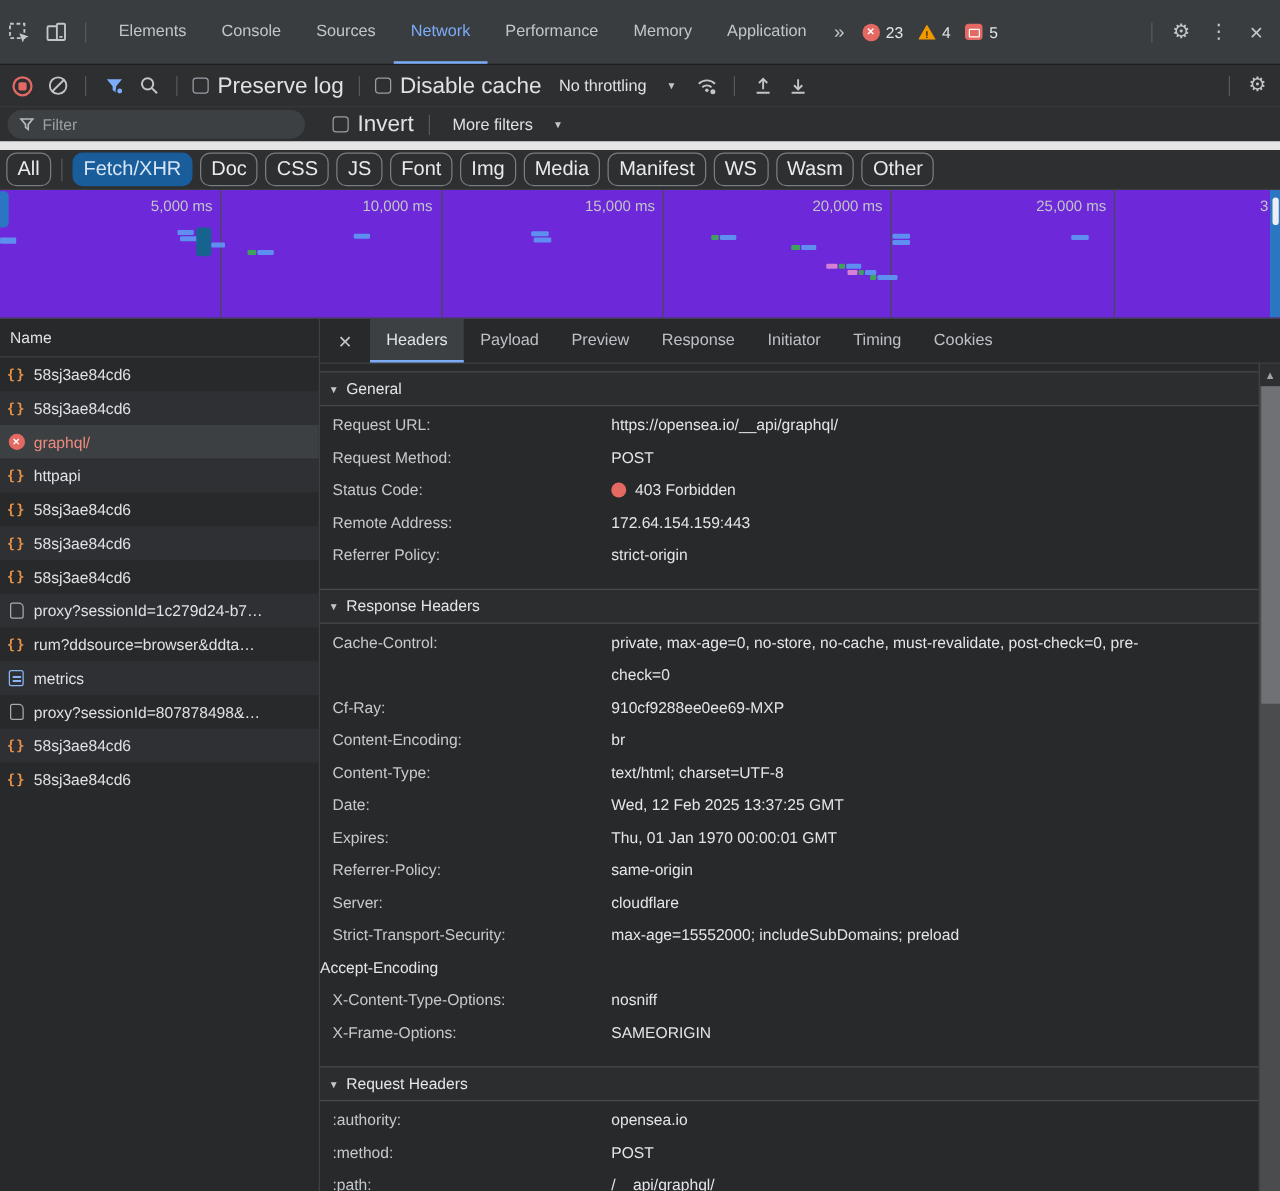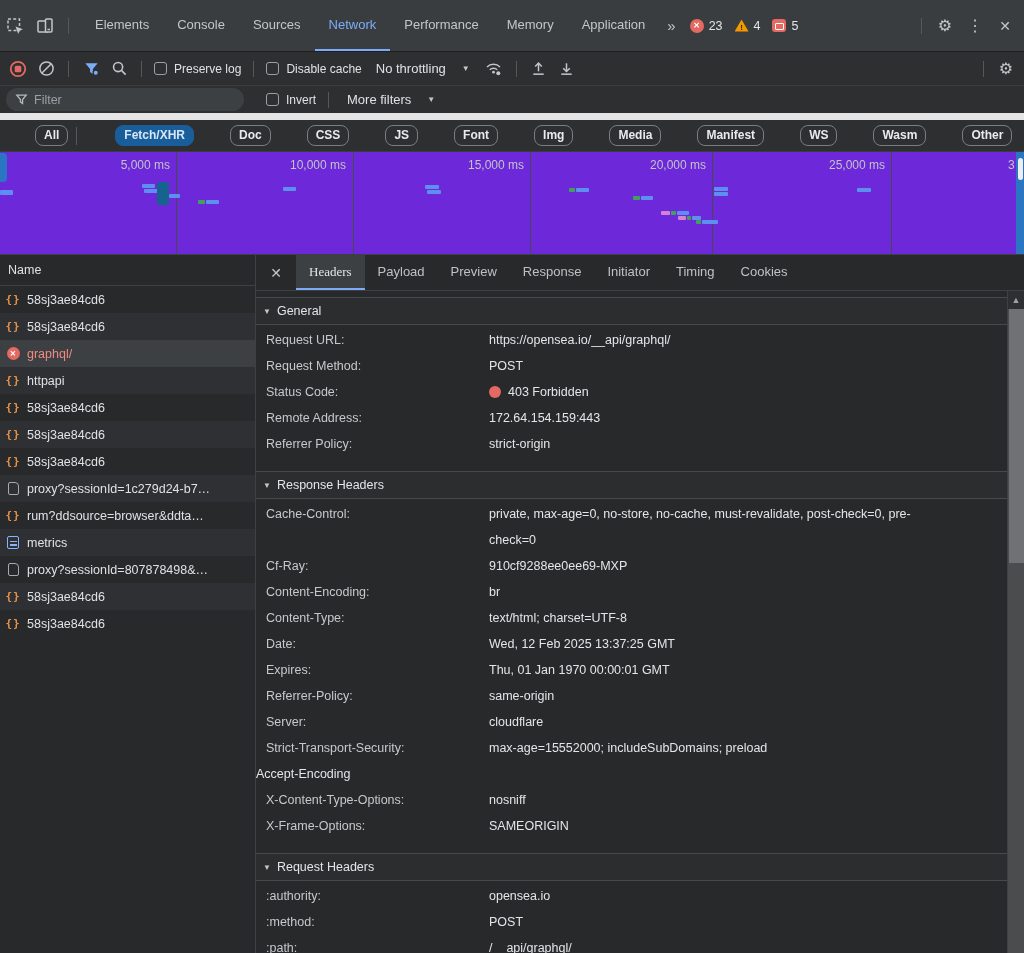--- a/index.html
+++ b/index.html
@@ -27,35 +27,35 @@
   .iss-ico { width:14px; height:13px; background:#e46962; border-radius:3px; position:relative; }
   .iss-ico::after { content:""; position:absolute; left:3px; top:3.5px; width:7px; height:5px; border:1.5px solid #fff; border-radius:1px; }
   .right-icons { margin-left:auto; display:flex; align-items:center; padding-right:4px; }
   .glyph { font-size:16px; line-height:1; }
 
   
   .nettoolbar { height:34px; background:#2d2f31; border-bottom:1px solid #3a3c3e; display:flex; align-items:center; padding:0 4px; }
   .tool { width:28px; height:26px; display:flex; align-items:center; justify-content:center; color:#c3c6c9; flex:none; }
   .check { display:flex; align-items:center; margin:0 4px; }
   .cb { width:13px; height:13px; border:1.5px solid #9aa0a6; border-radius:3px; margin-right:7px; flex:none; background:transparent; }
-  .check .lbl { color:#dfe1e4; font-size:12px; }
+  .check .lbl { color:#dfe1e4; font-size:18px; }
   .select { display:flex; align-items:center; gap:16px; padding:0 10px; color:#dfe1e4; font-size:13px; }
   .caret { font-size:8px; color:#c3c6c9; }
 
   
   .filterrow { height:34px; background:#2d2f31; border-bottom:7px solid #e5e5e5; display:flex; align-items:center; padding:0 6px; }
   .pill { position:relative; width:238px; height:23px; flex:none; }
   .pill svg { position:absolute; left:9px; top:5px; }
   .filter-input { width:100%; height:100%; border:none; outline:none; background:#3c4043; border-radius:12px; color:#dfe1e4; font-family:inherit; font-size:12.5px; padding:0 10px 0 28px; }
   .filter-input::placeholder { color:#9aa0a6; }
   .invert { margin-left:22px; }
 
   
   .chiprow { height:32px; background:#2d2f31; border-bottom:1px solid #3a3c3e; display:flex; align-items:center; padding:0 5px; gap:6px; }
-  .chip { font-family:inherit; font-size:12px; font-weight:700; color:#e8eaed; background:transparent; border:1px solid #7a7d81; border-radius:8px; padding:2.5px 8px; line-height:1.2;margin-left:30px; }
+  .chip { font-family:inherit; font-size:16px; font-weight:400; color:#e8eaed; background:transparent; border:1px solid #7a7d81; border-radius:8px; padding:2.5px 8px; line-height:1.2; }
   .chip.selected { background:#1a5d9b; border-color:#1a5d9b; color:#d6e6f7; }
   .chipsep { height:18px; margin:0 2px; }
 
   
   .overview { position:relative; height:103px; background:#6d28d9; border-bottom:1px solid #3f4043; overflow:hidden; }
   .gridline { position:absolute; top:0; bottom:0; width:1px; background:#47494c; }
   .ticklabel { position:absolute; top:6px; font-size:12px; color:#c2c5c9; white-space:nowrap; }
   .bar { position:absolute; border-radius:1px; }
   .bar.marker { border-radius:2.5px; }
   .scrub-left { position:absolute; left:0; top:1px; width:7px; height:29px; background:#2b76c2; border-radius:0 4px 4px 0; }
@@ -77,21 +77,21 @@
   .ricon.doc { width:11px; height:13px; margin:0 2.5px; border:1.2px solid #a6abb0; border-radius:2px 4px 2px 2px; }
   .ricon.list { width:12px; height:13px; margin:0 2px; border:1.5px solid #8ab4f8; border-radius:2px; padding:2px 1.5px; background:repeating-linear-gradient(to bottom, #8ab4f8 0 1.5px, transparent 1.5px 3.5px); background-clip:content-box; }
   .ricon.error { width:13px; height:13px; margin:0 1.5px; border-radius:50%; background:#e46962; color:#fff; font-size:7.5px; font-weight:bold; }
   .ricon.error::before { content:"✕"; }
 
   
   .details { flex:1; display:flex; flex-direction:column; background:#28292b; min-width:0; }
   .dtabs { height:36px; flex:none; display:flex; align-items:stretch; border-bottom:1px solid #3f4043; }
   .dclose { width:40px; display:flex; align-items:center; justify-content:center; color:#c3c6c9; font-size:14px; }
   .dtab { display:flex; align-items:center; padding:0 13px; font-size:13px; color:#bdc1c6; border-bottom:2.5px solid transparent; }
-  .dtab.active { color:#e3e5e8; background:#3c4043; border-bottom-color:#7cacf8;font-family:Liberation Serif, serif; }
+  .dtab.active { color:#e3e5e8; background:#3c4043; border-bottom-color:#7cacf8; }
   .dbody { position:relative; flex:1; overflow:hidden; }
   .dcontent { position:absolute; inset:0 17px 0 0; overflow:hidden; padding-top:6px; }
   .hsection + .hsection { margin-top:14px; }
   .sec-head { height:28px; display:flex; align-items:center; gap:6px; padding-left:7px; border-top:1px solid #47494d; border-bottom:1px solid #47494d; background:#2b2d2f; }
   .tri { font-size:8px; color:#c2c5c9; }
   .sec-title { font-size:12.5px; font-weight:500; color:#e3e5e8; }
   .sec-body { padding-top:2px; }
   .kv { display:flex; font-size:12.5px; line-height:26px; }
   .k { flex:none; width:233px; padding-left:10px; color:#c6c9cc; }
   .v { width:460px; color:#e3e5e8; overflow-wrap:break-word; }

